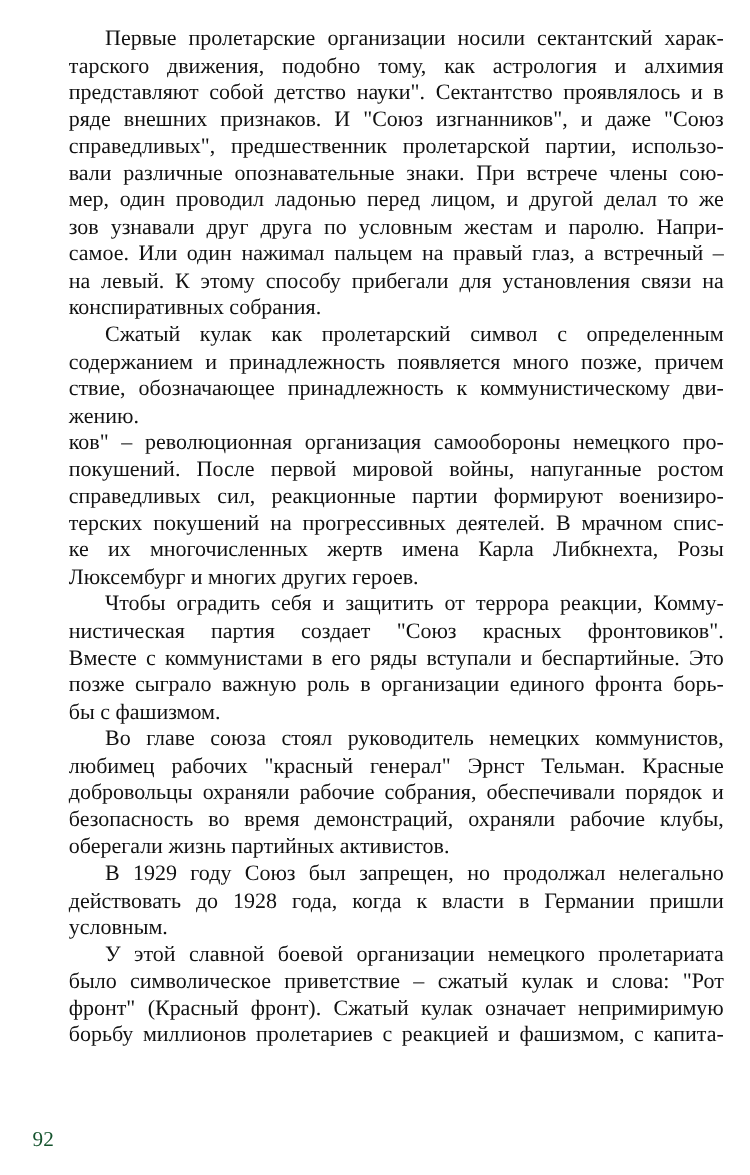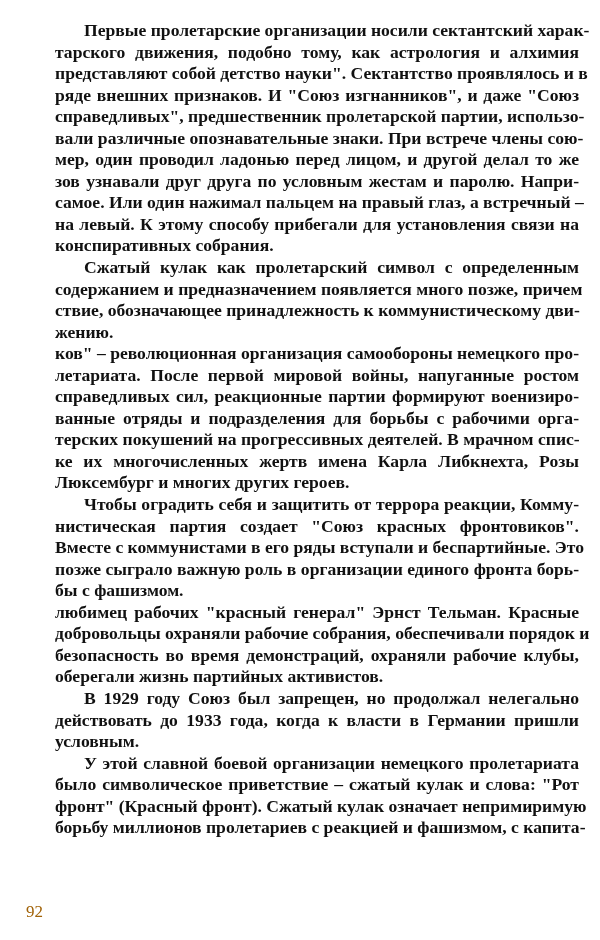--- a/index.html
+++ b/index.html
@@ -19,31 +19,30 @@
     text-indent: 29px;
     text-align: justify;
     hyphens: manual;
   }
   .line {
     display: block;
     text-align: justify;
     text-align-last: justify;
     white-space: nowrap;
     height: 21.55px;
-    font-weight: bold;
   }
   .line.last { text-align-last: left; }
   .line.first { padding-left: 29px; }
   .page-number {
     position: absolute;
     left: 26px;
     top: 902px;
     font-family: "Liberation Serif", serif;
     font-size: 17px;
-    color: #a16207;
+    color: #14532d;
   }
 </style>
 </head>
 <body>
 
 <div class="page">
   <div class="para">
     <span class="line first">Первые пролетарские организации носили сектантский харак-</span>
     <span class="line">тарского движения, подобно тому, как астрология и алхимия</span>
     <span class="line">представляют собой детство науки". Сектантство проявлялось и в</span>
@@ -52,53 +51,53 @@
     <span class="line">вали различные опознавательные знаки. При встрече члены сою-</span>
     <span class="line">мер, один проводил ладонью перед лицом, и другой делал то же</span>
     <span class="line">зов узнавали друг друга по условным жестам и паролю. Напри-</span>
     <span class="line">самое. Или один нажимал пальцем на правый глаз, а встречный –</span>
     <span class="line">на левый. К этому способу прибегали для установления связи на</span>
     <span class="line last">конспиративных собрания.</span>
   </div>
 
   <div class="para">
     <span class="line first">Сжатый кулак как пролетарский символ с определенным</span>
-    <span class="line">содержанием и предназначением появляется много позже, причем</span>
+    <span class="line">содержанием и принадлежность появляется много позже, причем</span>
     <span class="line">ствие, обозначающее принадлежность к коммунистическому дви-</span>
     <span class="line last">жению.</span>
   </div>
 
   <div class="para">
     <span class="line">ков" – революционная организация самообороны немецкого про-</span>
-    <span class="line">летариата. После первой мировой войны, напуганные ростом</span>
+    <span class="line">покушений. После первой мировой войны, напуганные ростом</span>
     <span class="line">справедливых сил, реакционные партии формируют военизиро-</span>
-    <span class="line">ванные отряды и подразделения для борьбы с рабочими орга-</span>
     <span class="line">терских покушений на прогрессивных деятелей. В мрачном спис-</span>
     <span class="line">ке их многочисленных жертв имена Карла Либкнехта, Розы</span>
     <span class="line last">Люксембург и многих других героев.</span>
   </div>
 
   <div class="para">
     <span class="line first">Чтобы оградить себя и защитить от террора реакции, Комму-</span>
     <span class="line">нистическая партия создает "Союз красных фронтовиков".</span>
     <span class="line">Вместе с коммунистами в его ряды вступали и беспартийные. Это</span>
     <span class="line">позже сыграло важную роль в организации единого фронта борь-</span>
     <span class="line last">бы с фашизмом.</span>
   </div>
 
   <div class="para">
+    <span class="line first">Во главе союза стоял руководитель немецких коммунистов,</span>
     <span class="line">любимец рабочих "красный генерал" Эрнст Тельман. Красные</span>
     <span class="line">добровольцы охраняли рабочие собрания, обеспечивали порядок и</span>
     <span class="line">безопасность во время демонстраций, охраняли рабочие клубы,</span>
     <span class="line last">оберегали жизнь партийных активистов.</span>
   </div>
 
   <div class="para">
     <span class="line first">В 1929 году Союз был запрещен, но продолжал нелегально</span>
-    <span class="line">действовать до 1933 года, когда к власти в Германии пришли</span>
+    <span class="line">действовать до 1928 года, когда к власти в Германии пришли</span>
     <span class="line last">условным.</span>
   </div>
 
   <div class="para">
     <span class="line first">У этой славной боевой организации немецкого пролетариата</span>
     <span class="line">было символическое приветствие – сжатый кулак и слова: "Рот</span>
     <span class="line">фронт" (Красный фронт). Сжатый кулак означает непримиримую</span>
     <span class="line">борьбу миллионов пролетариев с реакцией и фашизмом, с капита-</span>
 
   </div>

